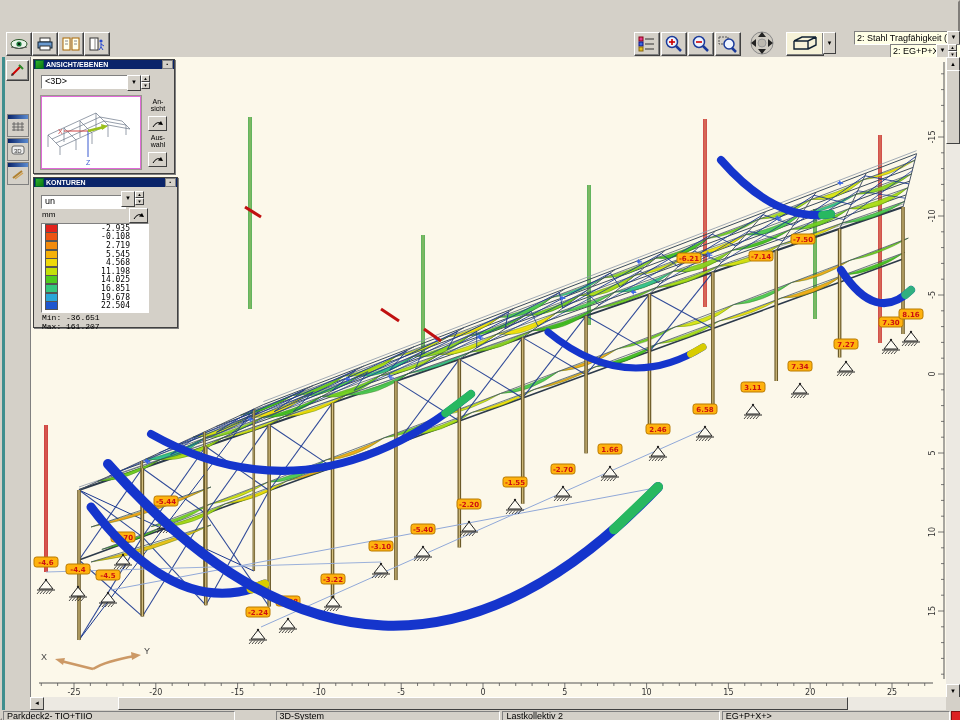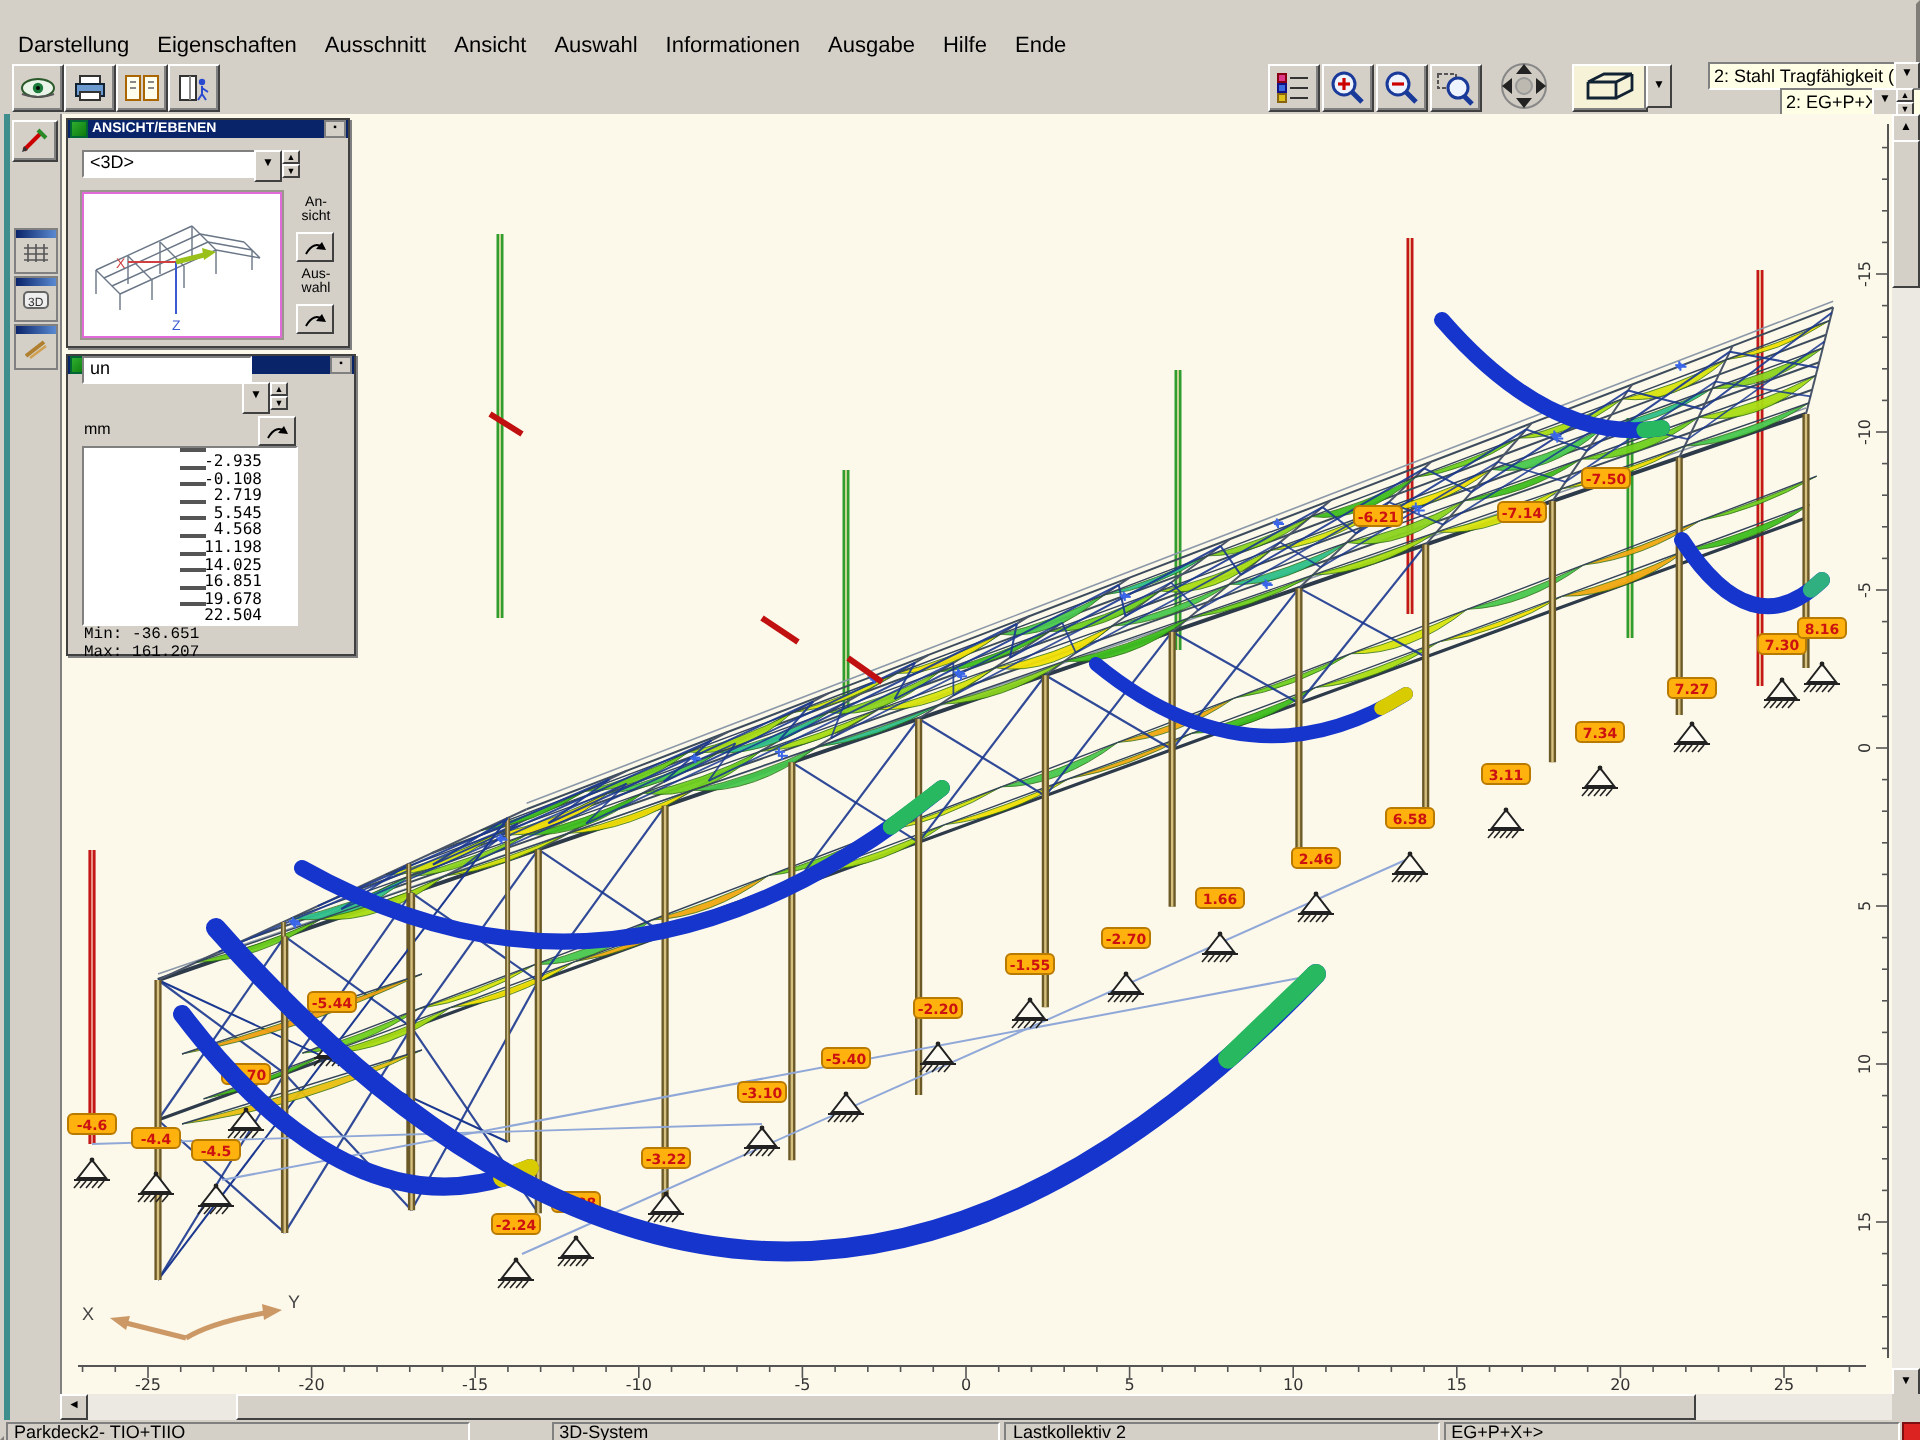--- a/index.html
+++ b/index.html
@@ -71,43 +71,32 @@
   .pclose{margin-left:auto;width:9px;height:7px;background:#d4d0c8;border:1px solid #808080;
     font-size:5px;line-height:6px;text-align:center;color:#000;}
   .pcombo{position:absolute;height:12px;background:#fff;border:1px solid;
     border-color:#808080 #fff #fff #808080;font-size:9px;line-height:11px;padding-left:3px;color:#000;}
   .tinytxt{position:absolute;font-size:7px;line-height:7px;color:#000;text-align:center;}
   .abtn{position:absolute;width:17px;height:13px;background:#d4d0c8;border:1px solid;
     border-color:#fff #404040 #404040 #fff;display:flex;align-items:center;justify-content:center;}
   .preview{position:absolute;background:#fff;border:1px solid #e06ad8;outline:1px solid #9a968e;}
   .legendbox{position:absolute;background:#fff;border:1px solid;
     border-color:#808080 #fff #fff #808080;font-family:"DejaVu Sans Mono",monospace;}
-  .lrow{display:flex;align-items:center;height:8.6px;flex-direction:column;}
+  .lrow{display:flex;align-items:center;height:8.6px;}
   .lsw{width:11px;height:7px;margin-left:3px;border:0.5px solid #555;}
   .lval{font-size:8px;color:#000;width:72px;text-align:right;}
   .minmax{position:absolute;font-size:8px;font-family:Liberation Mono, monospace;color:#000;
     line-height:9px;white-space:pre;}
 </style>
 </head>
 <body>
 
 <div class="win">
 
 
-  <div class="menubar" id="menubar">
-      <div class="menuitem">Darstellung</div>
-      <div class="menuitem">Eigenschaften</div>
-      <div class="menuitem">Ausschnitt</div>
-      <div class="menuitem">Ansicht</div>
-      <div class="menuitem">Auswahl</div>
-      <div class="menuitem">Informationen</div>
-      <div class="menuitem">Ausgabe</div>
-      <div class="menuitem">Hilfe</div>
-      <div class="menuitem">Ende</div>
-    </div>
 
   <div class="toolbar">
     <div class="tbtn" style="left:4px">
       <svg width="18" height="14">
           <ellipse cx="9" cy="7" rx="8" ry="4.5" fill="#e8f4e8" stroke="#2a5a2a"></ellipse>
           <circle cx="9" cy="7" r="2.6" fill="#1a7a3a"></circle>
           <circle cx="9" cy="7" r="1" fill="#000"></circle>
           <path d="M1 10 Q9 13 17 10" stroke="#555" fill="none"></path>
         </svg>
     </div>
@@ -1095,21 +1084,21 @@
       </div>
     </div>
 
     
     <div class="panel" style="left:2px;top:120px;width:143px;height:149px">
       <div class="ptitle">
         <div class="picon"></div>
         <span>KONTUREN</span>
         <div class="pclose">▪</div>
       </div>
-      <div class="pcombo" style="left:7px;top:0;width:80px">un</div>
+      <div class="pcombo" style="left:7px;top:17px;width:80px">un</div>
       <div class="dropbtn" style="left:87px;top:13px;width:12px;height:14px;line-height:13px">▼</div>
       <div class="spin" style="left:101px;top:13px;height:14px">
           <div>▲</div>
           <div>▼</div>
         </div>
       <div class="tinytxt" style="left:8px;top:33px;width:20px;text-align:left;font-size:8px">mm</div>
       <div class="abtn" style="left:95px;top:30px">
         <svg width="13" height="9">
             <path d="M2 8 Q6 1 11 5" fill="none" stroke="#000"></path>
             <polygon points="12,6 7,5.5 10,2" fill="#000"></polygon>

